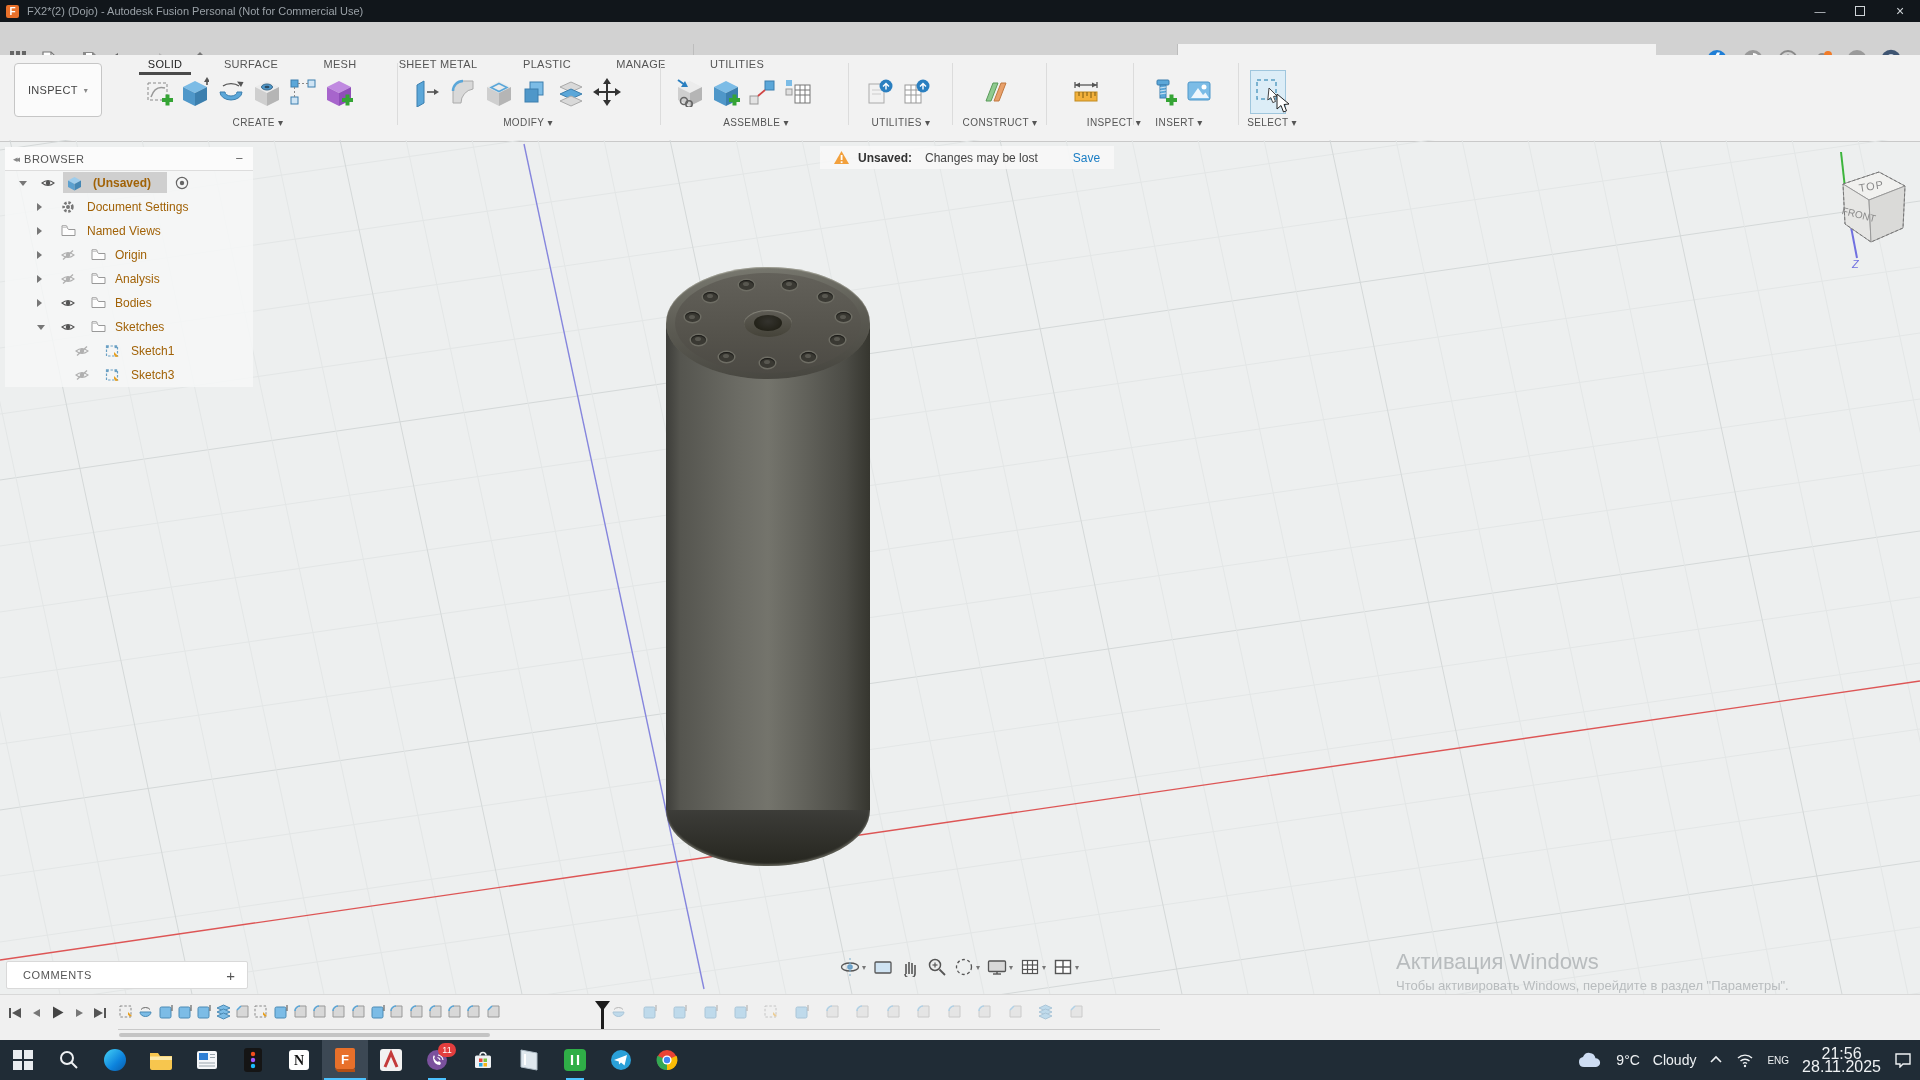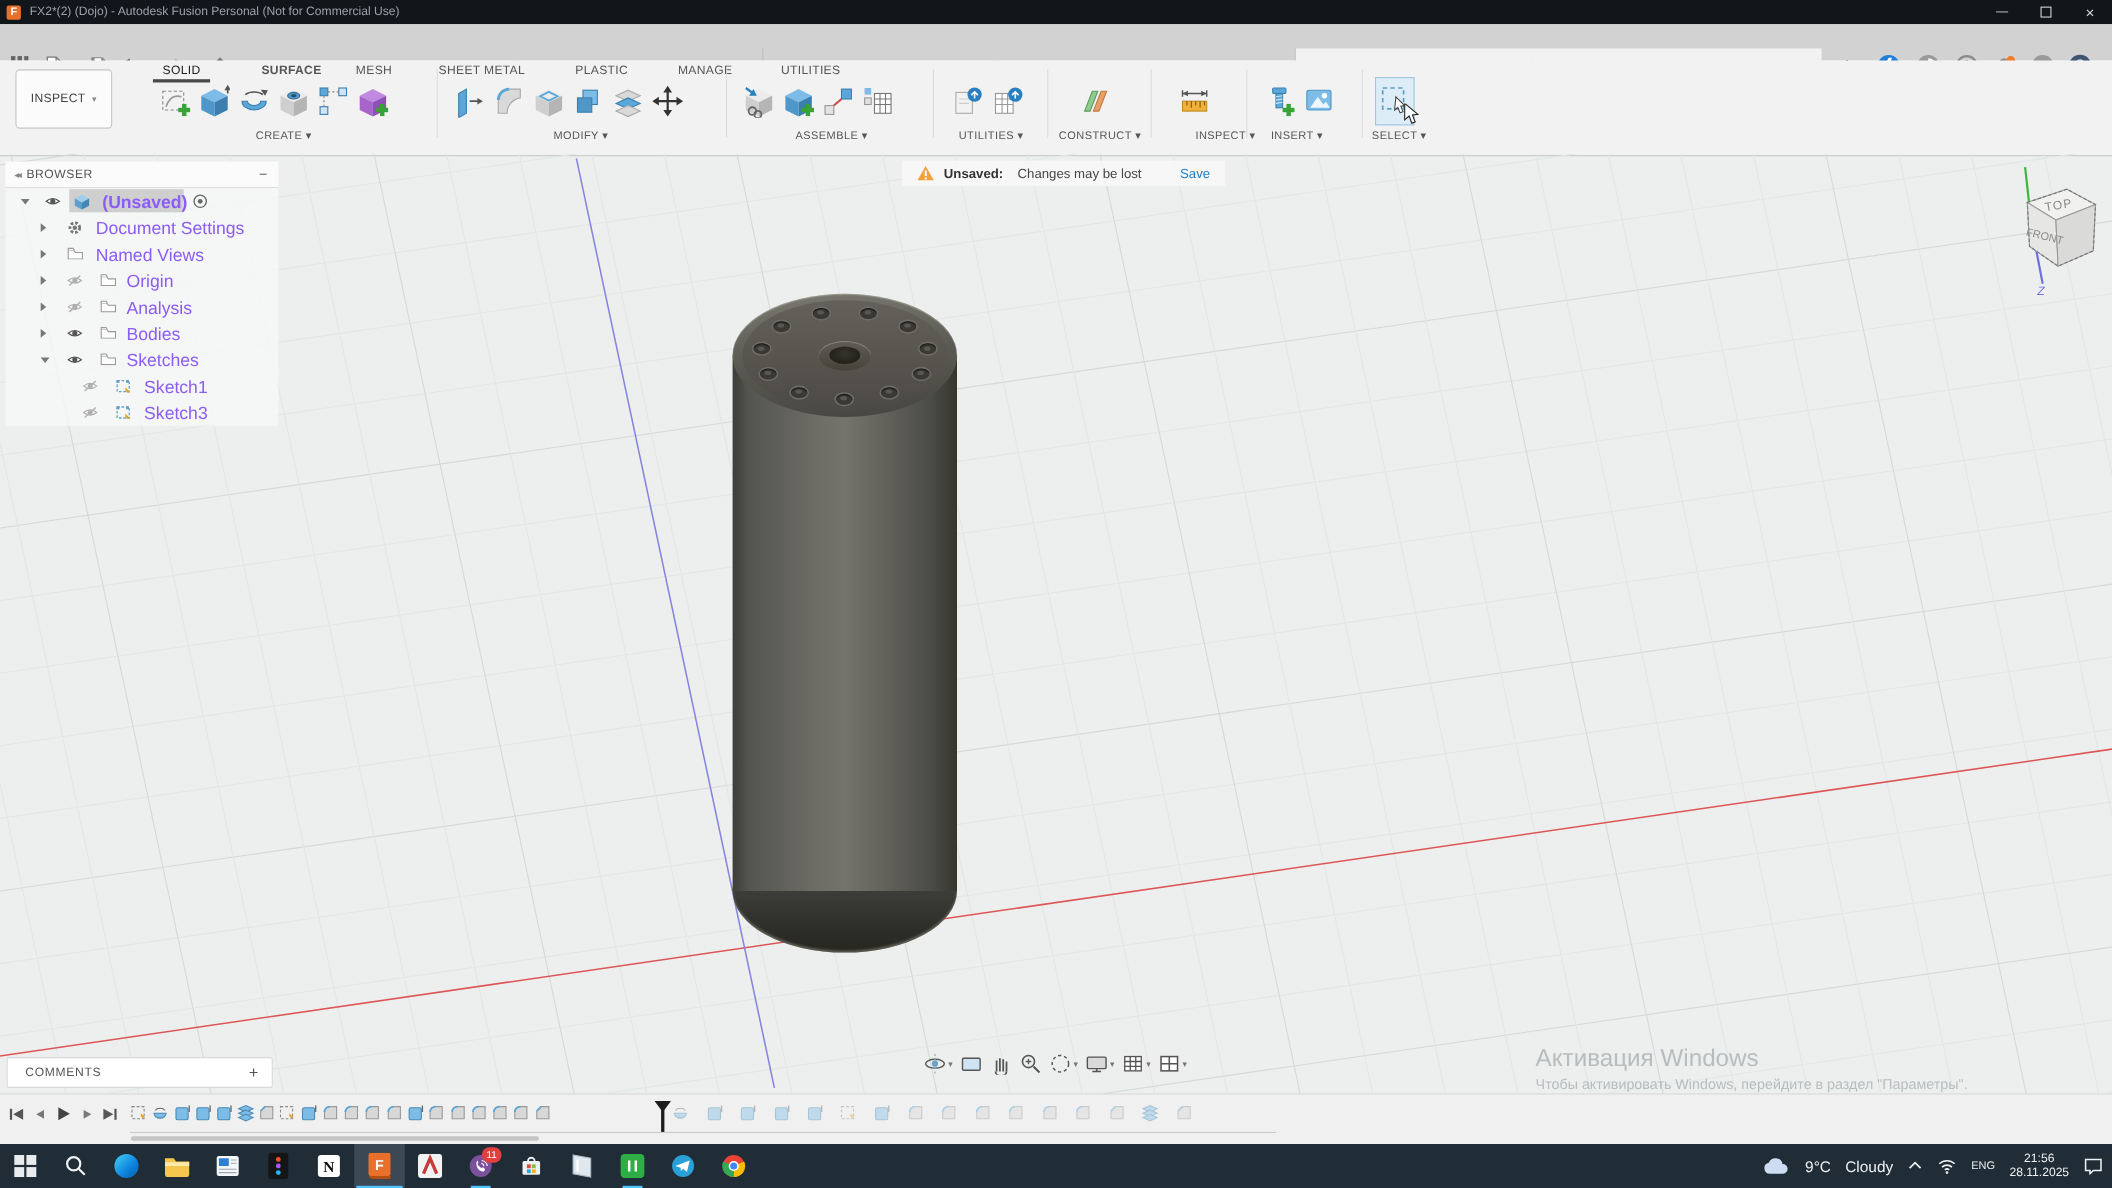--- a/index.html
+++ b/index.html
@@ -39,21 +39,21 @@
 #warnbar .ws{font-size:12px;color:#1a7dc4;margin-left:26px}
 
 #browser{position:absolute;left:5px;top:147px;width:248px;background:rgba(247,248,248,.82)}
 #bhead{height:23px;display:flex;align-items:center;border-bottom:1px solid #ddd;background:rgba(252,252,252,.9)}
 #bhead .coll{font-size:9px;color:#888;margin:0 6px 0 8px;letter-spacing:-2px}
 #bhead .bt{font-size:11px;color:#555;letter-spacing:.5px}
 #bhead .mini{margin-left:auto;margin-right:10px;color:#666;font-size:13px}
 .brow{position:relative;height:24px}
 .brow .chev-r{position:absolute;top:8px;width:0;height:0;border-left:5px solid #777;border-top:4px solid transparent;border-bottom:4px solid transparent}
 .brow .chev-d{position:absolute;top:10px;width:0;height:0;border-top:5px solid #777;border-left:4px solid transparent;border-right:4px solid transparent}
-.brow .lbl{position:absolute;top:5px;font-size:16px;color:#8b5cf6;white-space:nowrap}
+.brow .lbl{position:absolute;top:5px;font-size:12px;color:#a16207;white-space:nowrap}
 .brow .chip{position:absolute;top:1px;height:21px;background:#cfcfcf}
 
 #viewcube{position:absolute;left:1806px;top:146px}
 
 #comments{position:absolute;left:6px;top:961px;width:240px;height:26px;background:#fff;border:1px solid #d9d9d9;border-radius:2px;display:flex;align-items:center}
 #comments .cl{font-size:11px;color:#555;letter-spacing:.6px;margin-left:16px}
 #comments .cp{margin-left:auto;margin-right:12px;color:#555;font-size:15px}
 
 #navbar{position:absolute;left:840px;top:957px;display:flex;align-items:center;gap:7px}
 .nav-it{display:flex;align-items:center;gap:2px}
@@ -73,21 +73,21 @@
 
 #taskbar{position:absolute;left:0;top:1040px;width:1920px;height:40px;background:#202c36;display:flex;align-items:center}
 .tb-app{position:relative;width:46px;height:40px;display:flex;align-items:center;justify-content:center}
 .tb-app.active{background:#3c4854}
 .tb-app .runline{position:absolute;left:14px;right:14px;bottom:0;height:2px;background:#4cc2ff}
 .tb-app.active .runline{left:2px;right:2px}
 .badge{position:absolute;top:3px;right:4px;min-width:14px;height:14px;border-radius:7px;background:#e33e3e;color:#fff;font-size:9px;display:flex;align-items:center;justify-content:center;padding:0 2px}
 #tray{position:absolute;right:8px;top:0;height:40px;display:flex;align-items:center;gap:13px;color:#eef1f3}
 #tray .wtemp,#tray .wcond{font-size:14px}
 #tray .lang{font-size:10px}
-#clockblk{text-align:center;font-size:11px;line-height:13px}
+#clockblk{text-align:center;font-size:16px;line-height:13px}
 
 #cursor{position:absolute;left:1276px;top:94px;z-index:50}
 
 #cyl{position:absolute;left:666px;top:267px;width:204px;height:600px;z-index:3}
 #cyl .botcap{position:absolute;left:0;top:487px;width:204px;height:112px;border-radius:50%;background:linear-gradient(180deg,#55554f 0%,#3a3a36 55%,#26261f 100%);box-shadow:inset 0 -2px 2px rgba(190,190,175,.35)}
 #cyl .body{position:absolute;left:0;top:56px;width:204px;height:487px;background:linear-gradient(90deg,#3d3d39 0%,#55554f 7%,#6b6b64 35%,#74746c 50%,#62625b 68%,#4c4c46 88%,#36362f 100%)}
 #cyl .rim{position:absolute;left:0;top:0;width:204px;height:112px;border-radius:50%;background:linear-gradient(175deg,#7b7b72 0%,#5b5a52 50%,#45443e 100%);box-shadow:inset 0 1px 1px rgba(220,220,205,.4)}
 #cyl .face{position:absolute;left:9px;top:6px;width:186px;height:100px;border-radius:50%;background:linear-gradient(180deg,#63615a 0%,#55534c 60%,#4c4a44 100%)}
 .bolt{position:absolute;width:15px;height:10px;border-radius:50%;background:#3a3933;box-shadow:inset 0 1px 1px rgba(0,0,0,.6),0 0 0 1.5px #6e6d64}
 .bolt i{position:absolute;left:4px;top:2.5px;width:6px;height:4px;border-radius:50%;background:#585750;display:block}
@@ -232,21 +232,21 @@
     </div>
   </div>
 
 <div id="ribbon">
   <div id="designbtn">
     <span>INSPECT</span>
     <span style="font-size:8px;color:#888;margin-left:6px">▾</span>
   </div>
   <div id="solidline"></div>
 <div class="rtab on" style="left: 165px;">SOLID</div>
-    <div class="rtab" style="left: 265px; font-weight: bold;">SURFACE</div>
+    <div class="rtab" style="left: 251px;">SURFACE</div>
     <div class="rtab" style="left: 340px;">MESH</div>
     <div class="rtab" style="left: 438px;">SHEET METAL</div>
     <div class="rtab" style="left: 547px;">PLASTIC</div>
     <div class="rtab" style="left: 641px;">MANAGE</div>
     <div class="rtab" style="left: 737px;">UTILITIES</div>
     <div class="rsep" style="left: 397px;"></div>
     <div class="rsep" style="left: 660px;"></div>
     <div class="rsep" style="left: 848px;"></div>
     <div class="rsep" style="left: 952px;"></div>
     <div class="rsep" style="left: 1046px;"></div>

